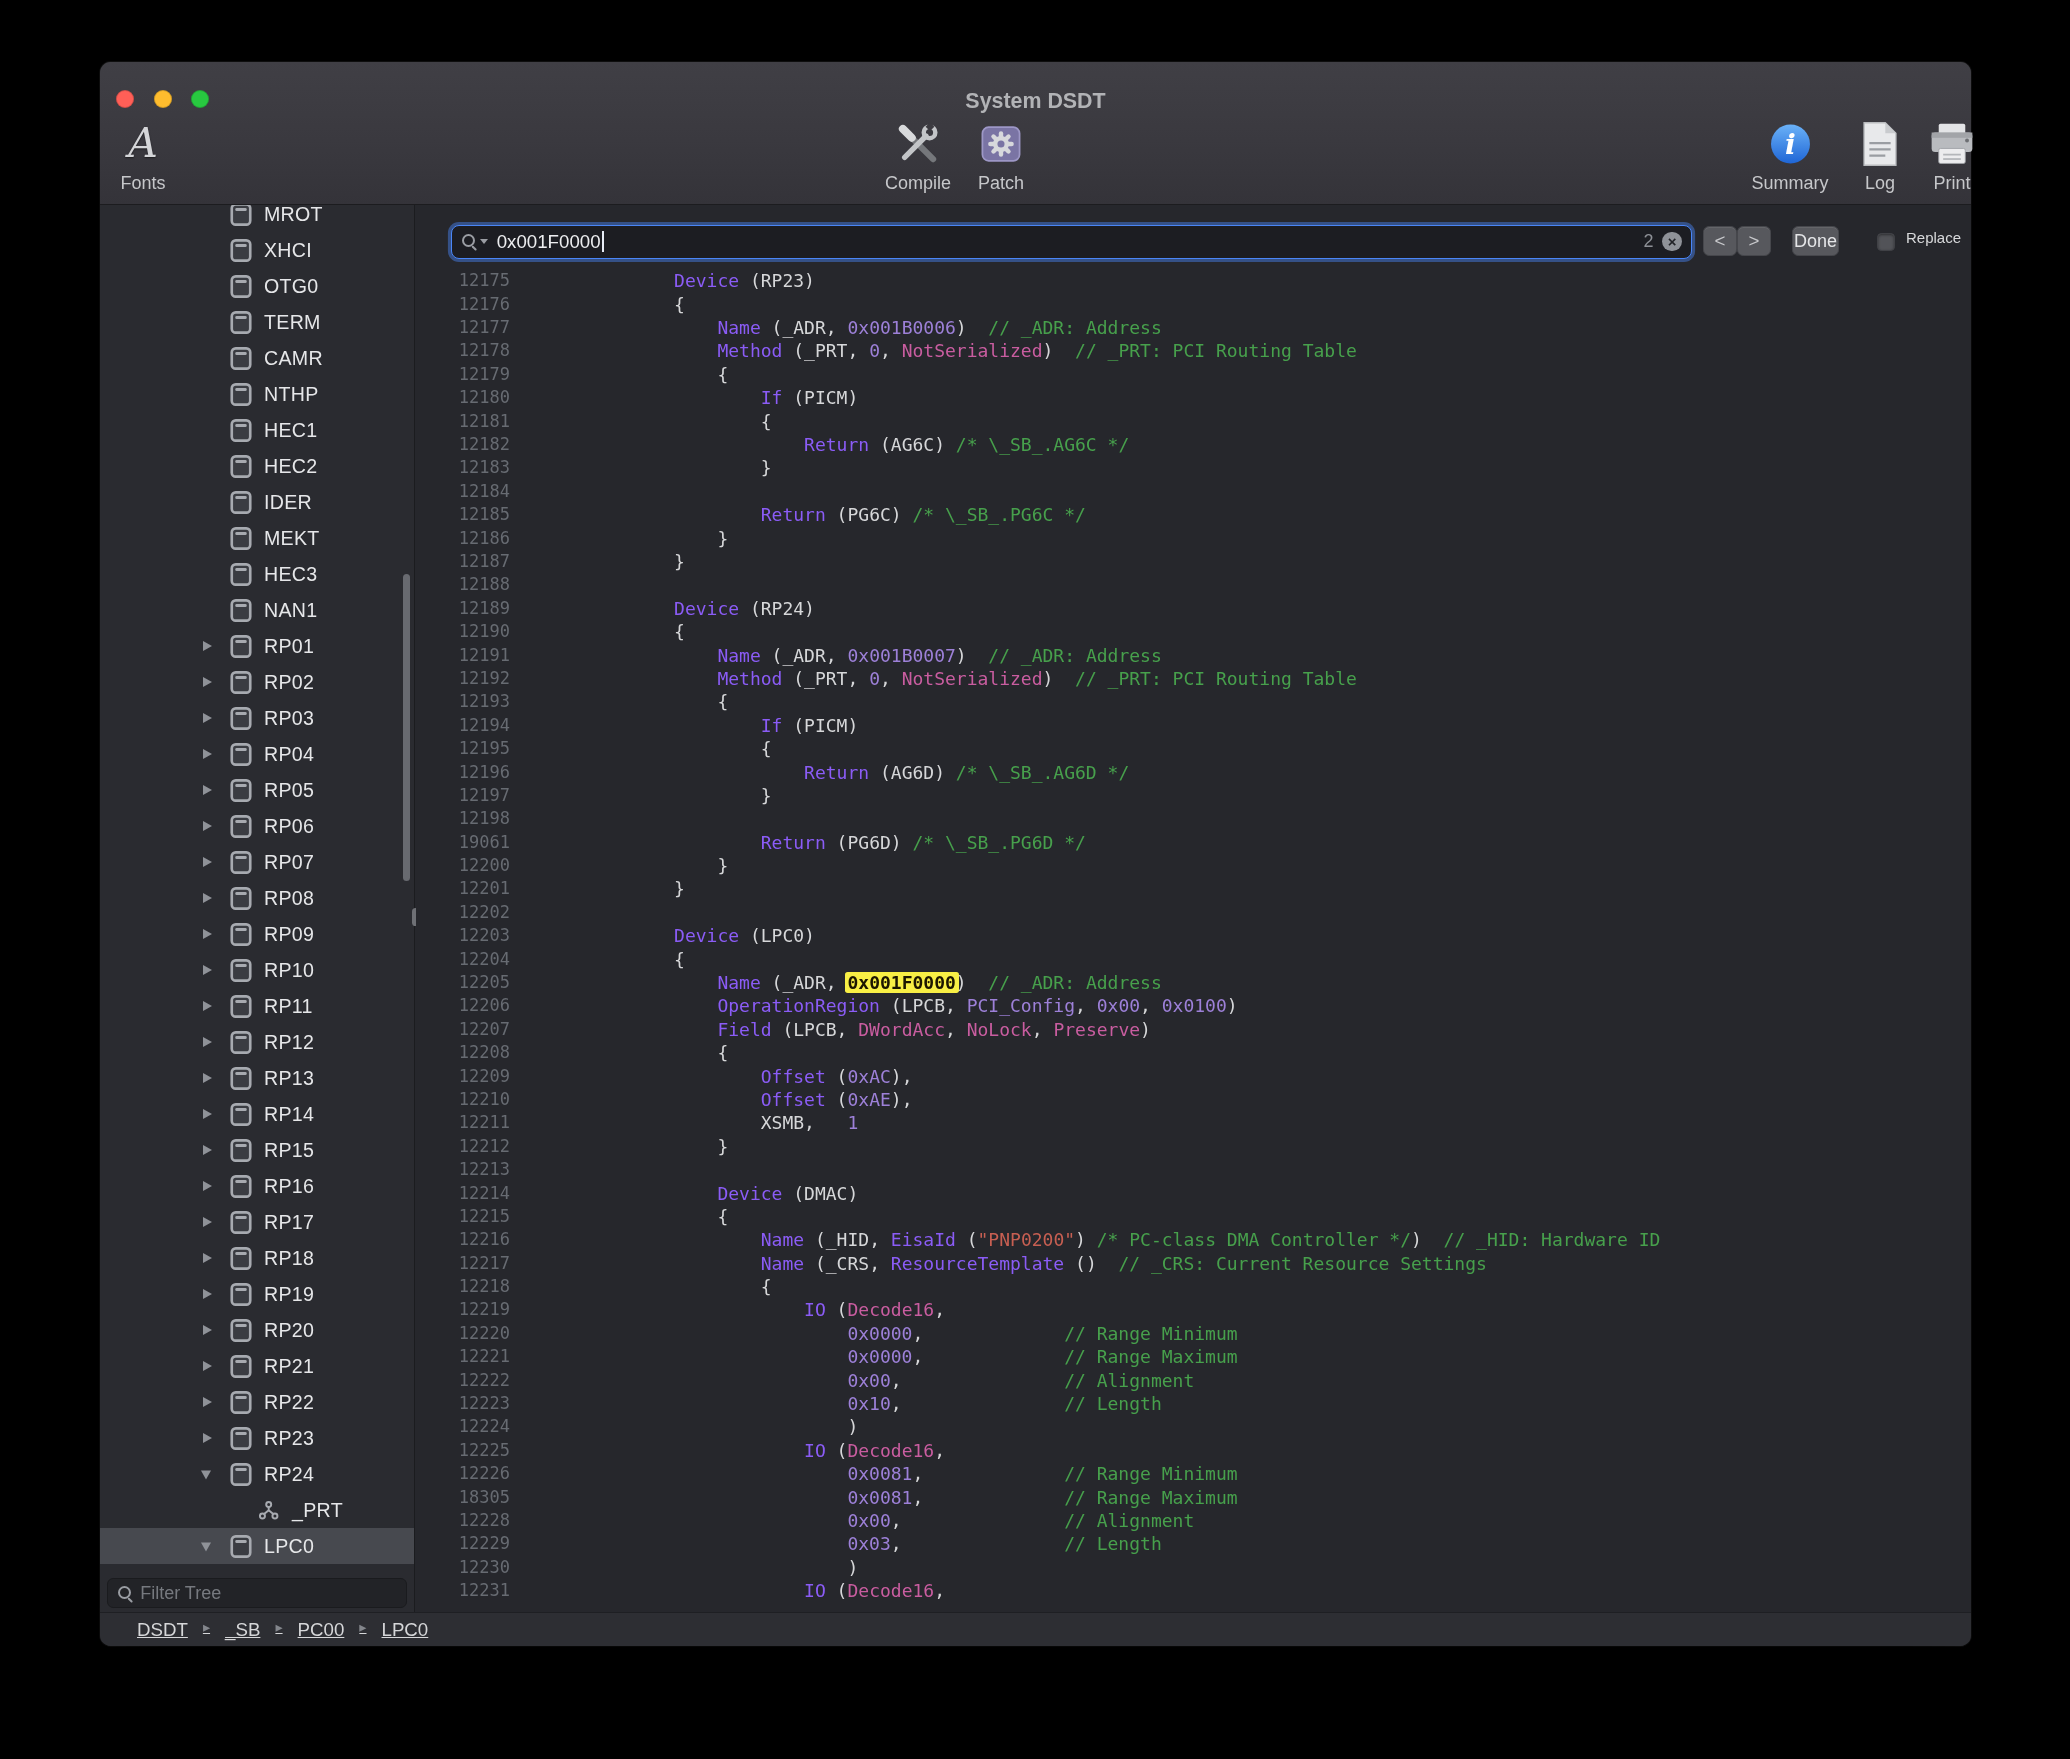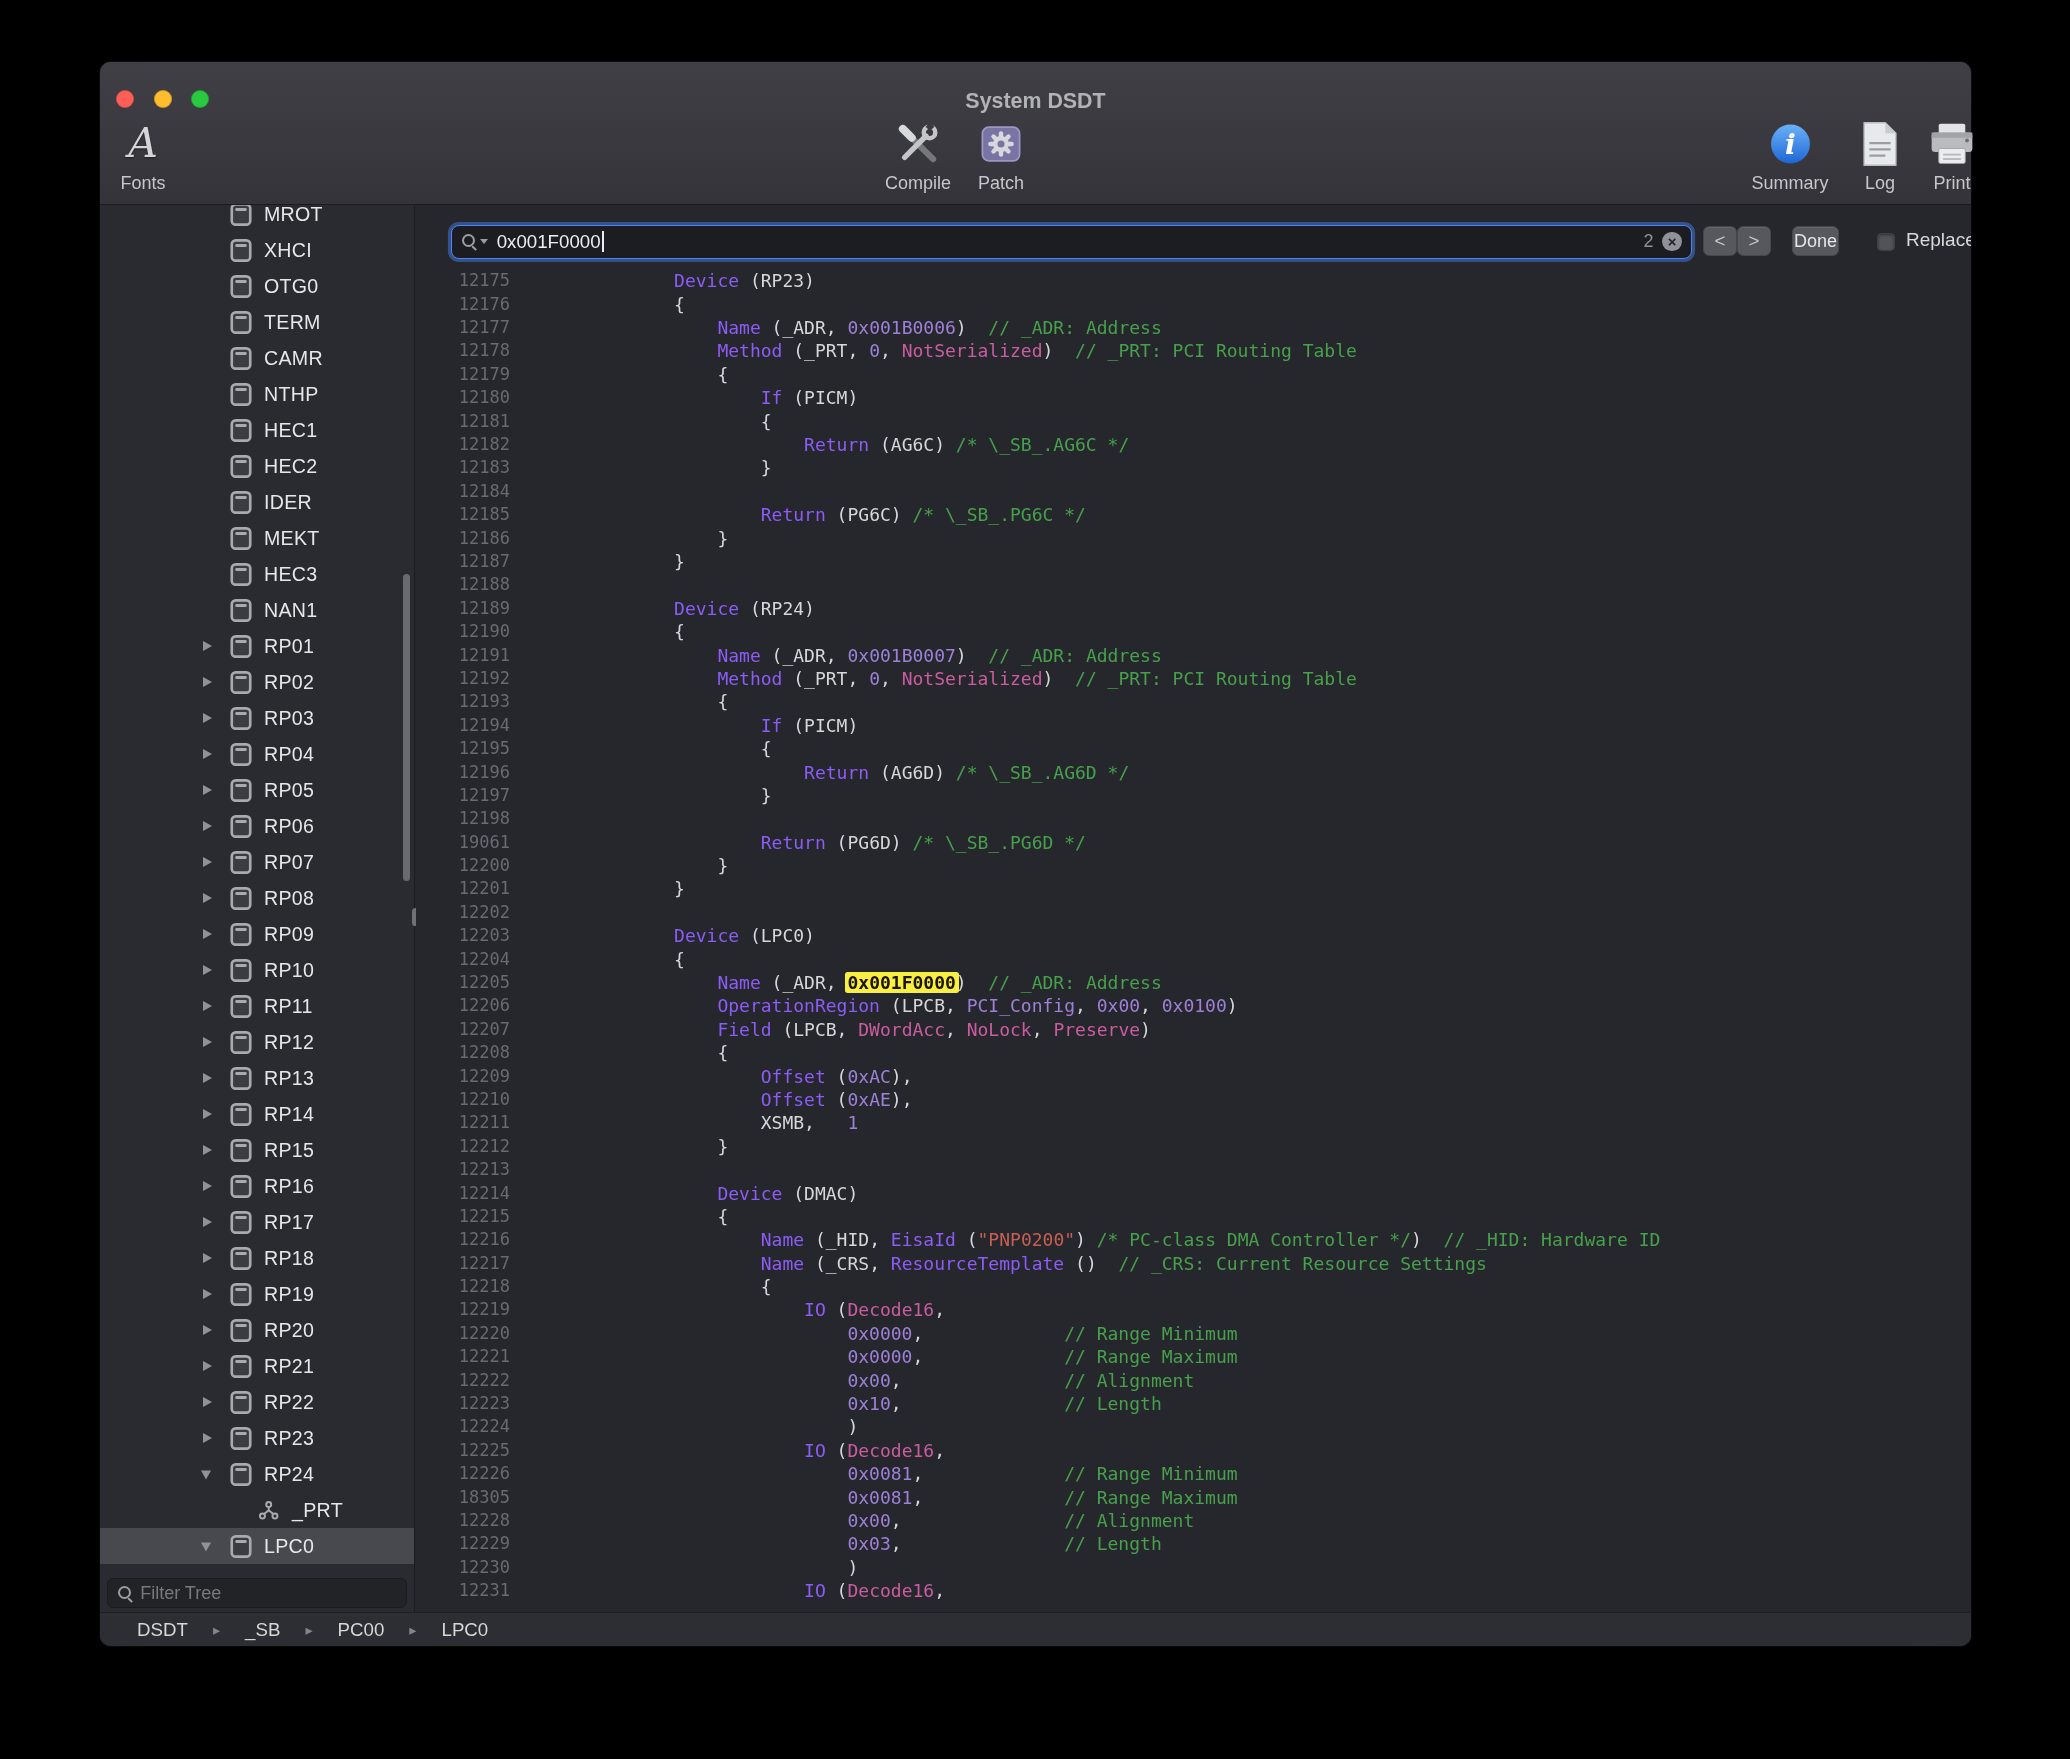--- a/index.html
+++ b/index.html
@@ -61,21 +61,21 @@
   .sclear{width:19.6px;height:19.6px;border-radius:50%;background:#8f9298;color:#222327;font-size:15px;font-weight:bold;
           display:flex;align-items:center;justify-content:center;line-height:1;flex:none;}
   .navbtn,.donebtn{position:absolute;top:21.4px;height:30px;border-radius:6.2px;background:#57585d;border:0.9px solid #46474c;
           box-shadow:inset 0 0.9px 0 rgba(255,255,255,.08);display:flex;align-items:center;justify-content:center;}
   .navbtn{width:34px;color:#c9cacd;font-size:18.7px;}
   .navbtn.prev{left:1287px;}
   .navbtn.next{left:1321px;}
   .donebtn{left:1376px;width:47px;color:#e4e5e7;font-size:18px;}
   .chk{position:absolute;left:1461px;top:28px;width:18px;height:18px;border-radius:4.5px;background:#525358;
        border:0.9px solid #404146;box-shadow:inset 0 0.9px 2.7px rgba(0,0,0,.45);}
-  .chklabel{position:absolute;left:1490px;top:24px;font-size:19px;color:#d8d9db;}
+  .chklabel{position:absolute;left:1490px;top:24px;font-size:15px;color:#d8d9db;}
   
   .code{position:absolute;top:59px;left:0;right:0;bottom:0;padding-top:5.3px;overflow:hidden;
         font-family:"DejaVu Sans Mono",monospace;font-size:18px;}
   .crow{display:flex;height:23.4px;line-height:23.4px;white-space:pre;}
   .ln{flex:none;width:94px;text-align:right;color:#676b72;font-size:17px;}
   .ct{white-space:pre;padding-left:34px;}
   .tk-p{color:#d6d7d9;}
   .tk-k{color:#8b5cf6;}
   .tk-c{color:#47a04c;}
   .tk-n{color:#9d80d8;}
@@ -651,21 +651,21 @@
             <div class="crow"><span class="ln">18305</span><span class="ct"><span class="tk-p">                            </span><span class="tk-n">0x0081</span><span class="tk-p">,             </span><span class="tk-c">// Range Maximum</span></span></div>
             <div class="crow"><span class="ln">12228</span><span class="ct"><span class="tk-p">                            </span><span class="tk-n">0x00</span><span class="tk-p">,               </span><span class="tk-c">// Alignment</span></span></div>
             <div class="crow"><span class="ln">12229</span><span class="ct"><span class="tk-p">                            </span><span class="tk-n">0x03</span><span class="tk-p">,               </span><span class="tk-c">// Length</span></span></div>
             <div class="crow"><span class="ln">12230</span><span class="ct"><span class="tk-p">                            )</span></span></div>
             <div class="crow"><span class="ln">12231</span><span class="ct"><span class="tk-p">                        </span><span class="tk-k">IO</span><span class="tk-p"> (</span><span class="tk-m">Decode16</span><span class="tk-p">,</span></span></div>
           </div>
       </main>
     </div>
 
     <div class="statusbar">
-      <span id="crumbs" style="display:flex;align-items:center;gap:25px;">
+      <span id="crumbs" style="display:flex;gap:15px;text-decoration:underline;">
           <span class="bitem">DSDT</span>
           <span class="bsep">▸</span>
           <span class="bitem">_SB</span>
           <span class="bsep">▸</span>
           <span class="bitem">PC00</span>
           <span class="bsep">▸</span>
           <span class="bitem">LPC0</span>
         </span>
     </div>
 

